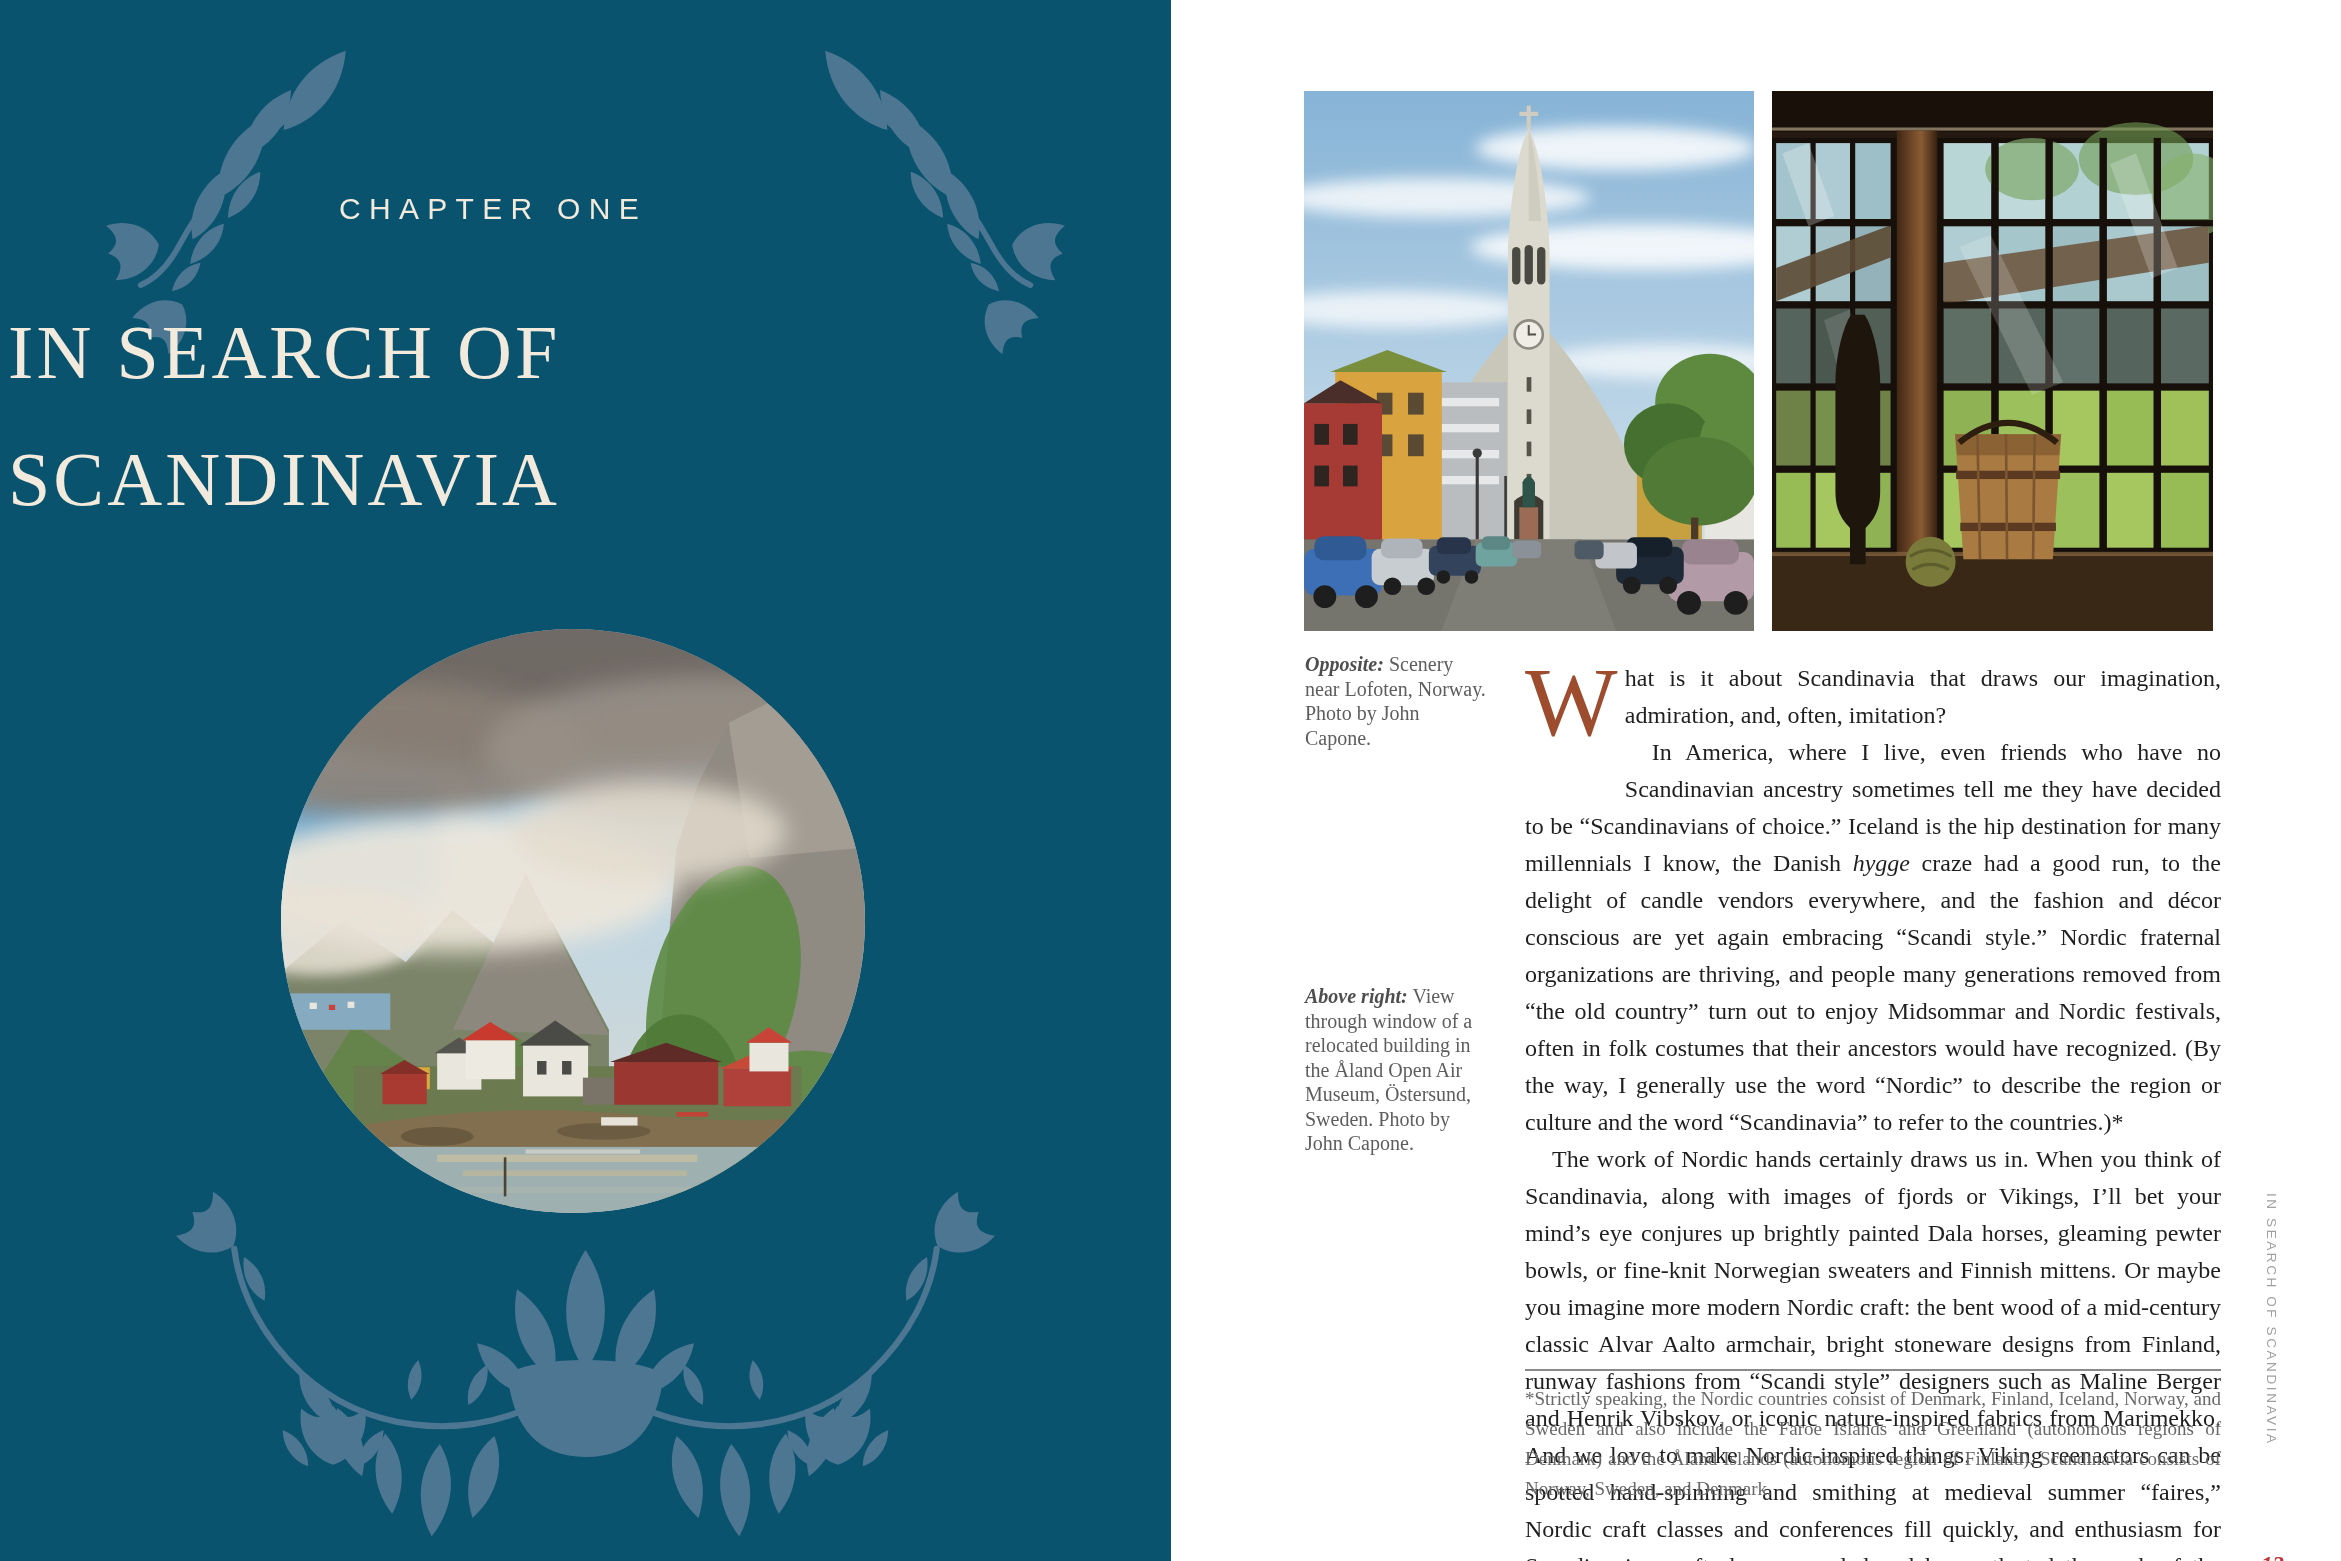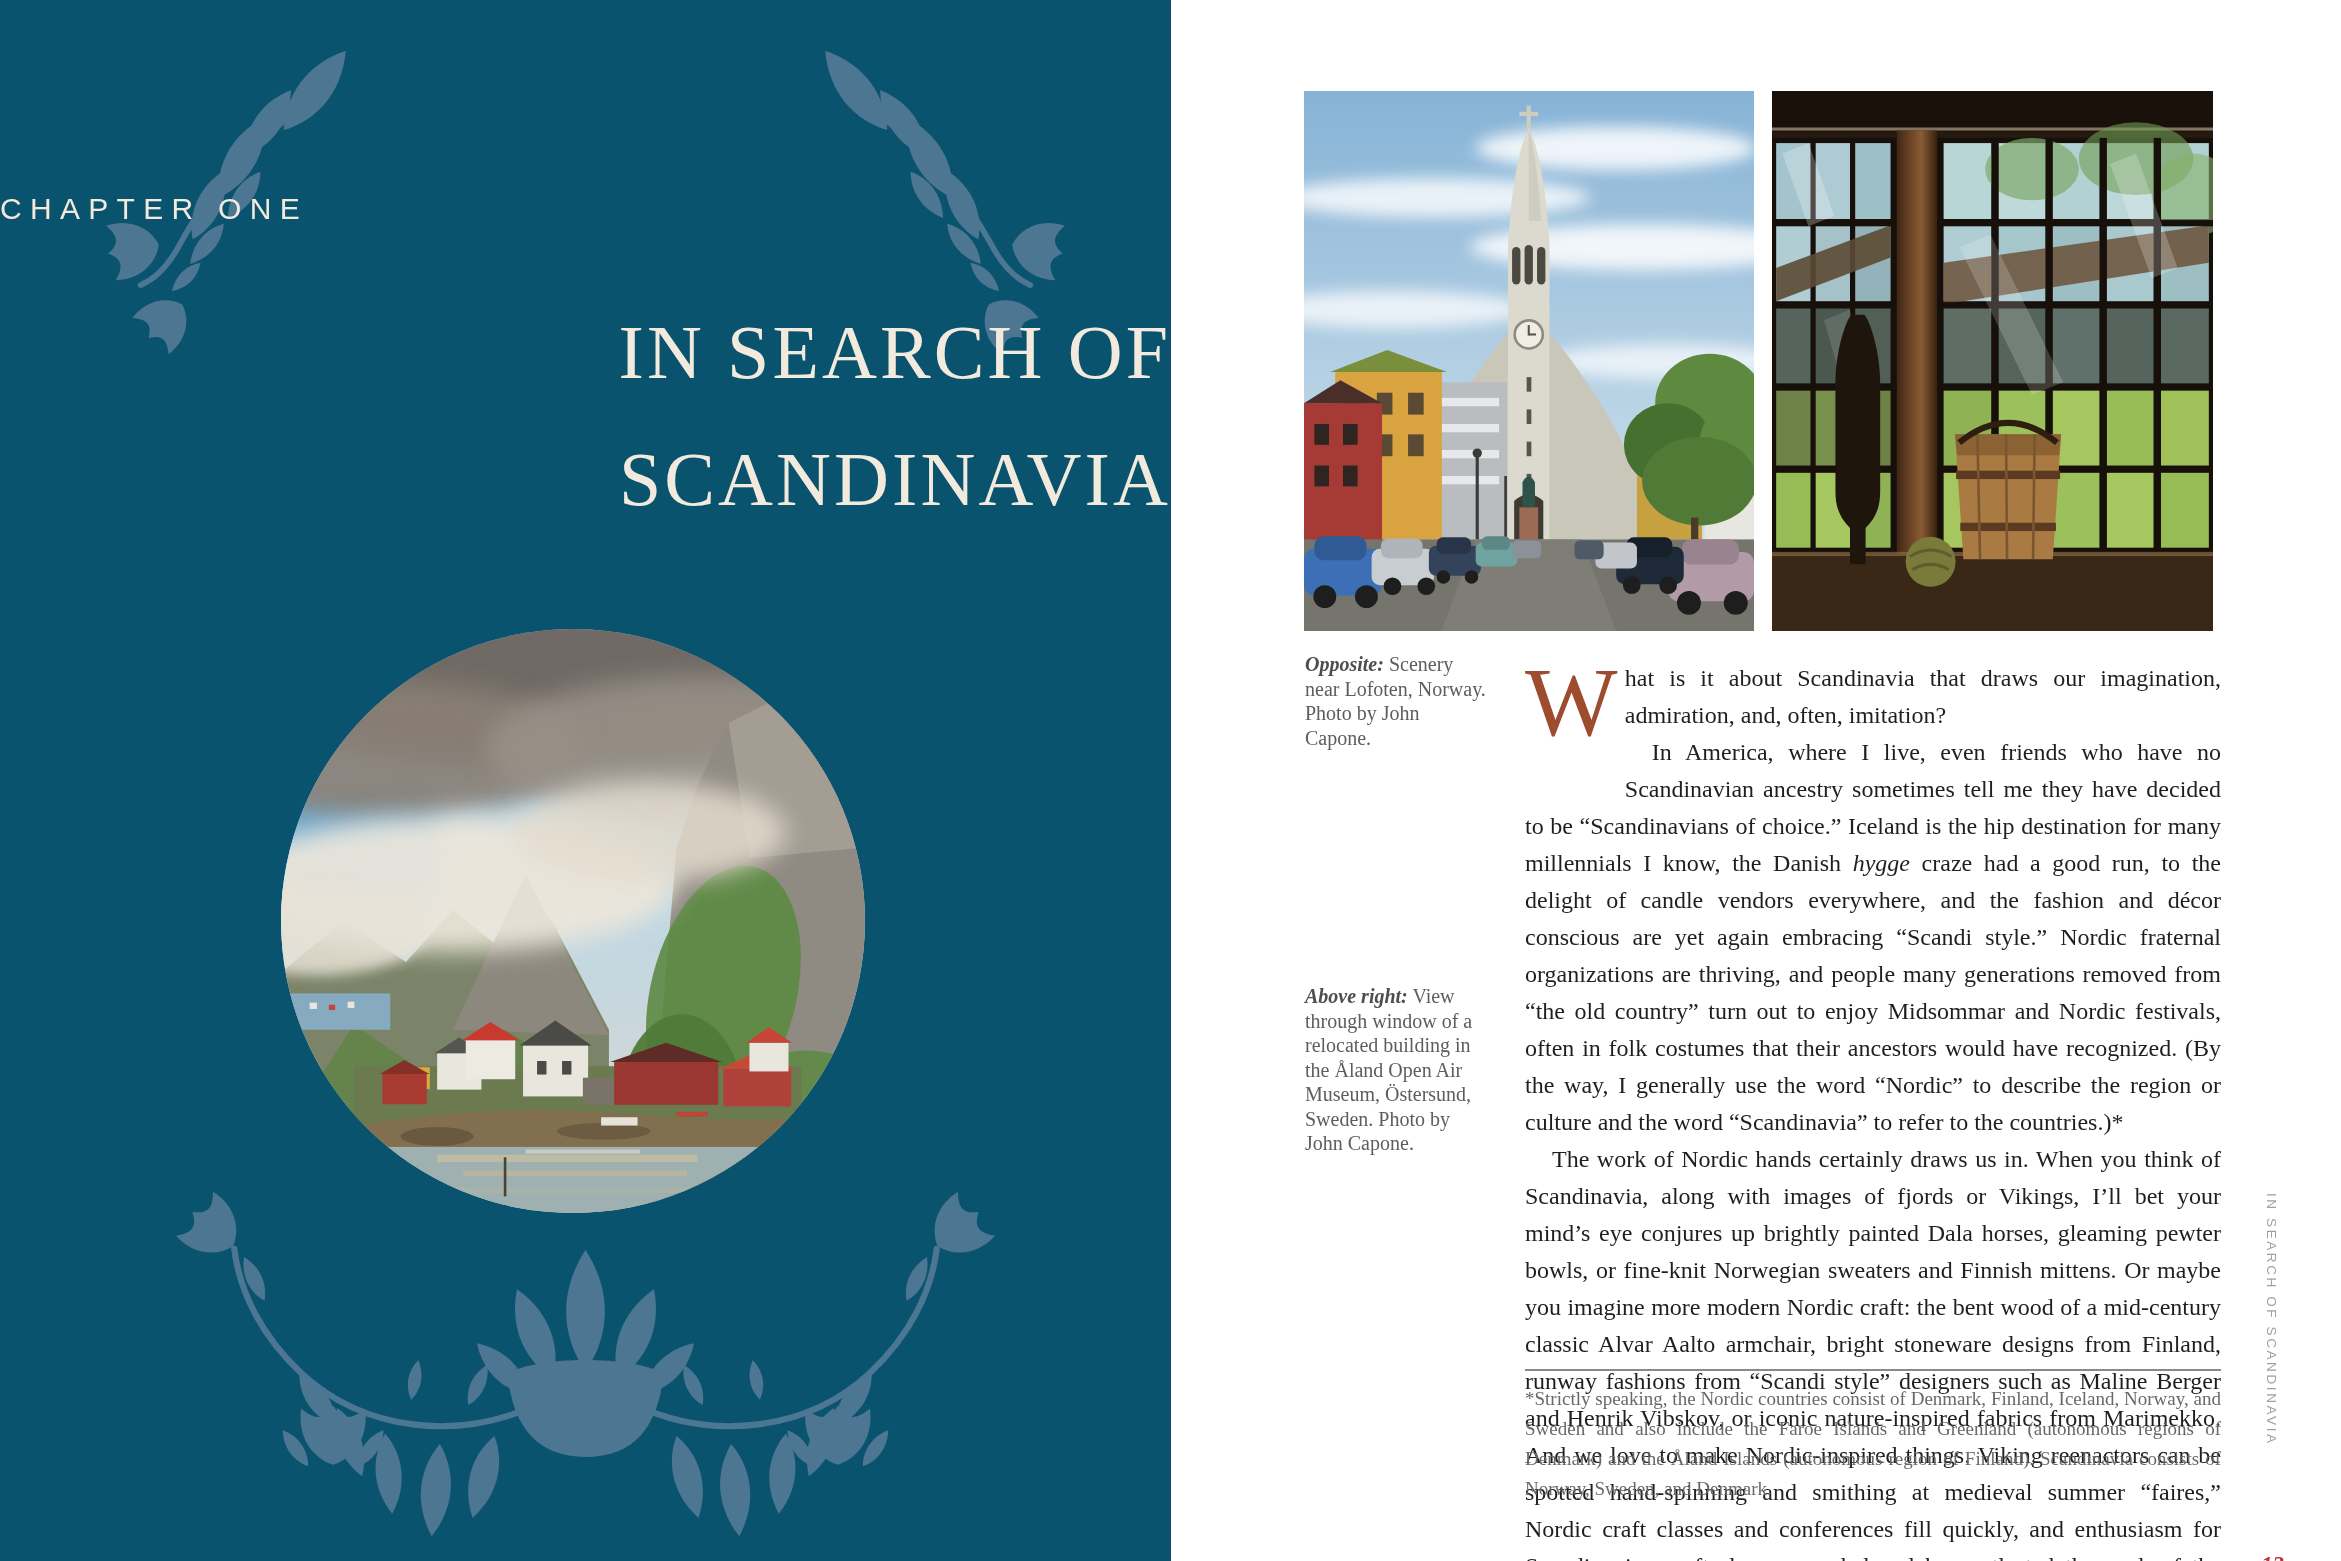--- a/index.html
+++ b/index.html
@@ -2,23 +2,23 @@
 <html style="--page-teal: #0A536E; --ornament-blue: #4C7692; --cream: #F2EADC; --dropcap-rust: #9E4C2E; --accent-red: #C2343C; --body-ink: #1F1F1F; --caption-gray: #5D5D5D; --sidebar-gray: #A0A0A0; --footnote-gray: #686868;font-size:8.3px"><head>
 <meta charset="utf-8">
 <style>
   html,body{margin:0;padding:0;}
   body{width:2342px;height:1561px;background:#ffffff;font-family:"Liberation Serif",serif;}
   .abs{position:absolute;}
   #spread{position:relative;width:2342px;height:1561px;overflow:hidden;background:#fff;}
 
   
   #left-page{left:0;top:0;width:1171px;height:1561px;background:var(--page-teal,#0A536E);overflow:hidden;}
-  .kicker{left:0;top:192px;width:936px;text-align:left;color:var(--cream,#F2EADC);
-          font-family:"Liberation Sans",sans-serif;font-size:30px;letter-spacing:8.3px;font-weight:400;}
-  .chapter-title{left:0;top:289px;width:1171px;text-align:right;color:var(--cream,#F2EADC);
+  .kicker{left:0;top:192px;width:936px;text-align:center;color:var(--cream,#F2EADC);
+          font-family:"Liberation Sans",sans-serif;font-size:30px;letter-spacing:8.3px;font-weight:400;padding-left:25px;}
+  .chapter-title{left:8px;top:289px;width:1171px;text-align:left;color:var(--cream,#F2EADC);
           font-family:"Liberation Serif",serif;font-size:76px;line-height:127px;letter-spacing:3.1px;font-weight:400;}
   .orn{fill:var(--ornament-blue,#4C7692);}
   .orn-stroke{stroke:var(--ornament-blue,#4C7692);fill:none;stroke-linecap:round;}
   #circle-photo{left:281px;top:629px;width:584px;height:584px;border-radius:50%;overflow:hidden;}
   #circle-photo svg{display:block;}
 
   
   #right-page{left:1171px;top:0;width:1171px;height:1561px;background:#fff;}
   .photo{overflow:hidden;}
   .photo svg{display:block;}

